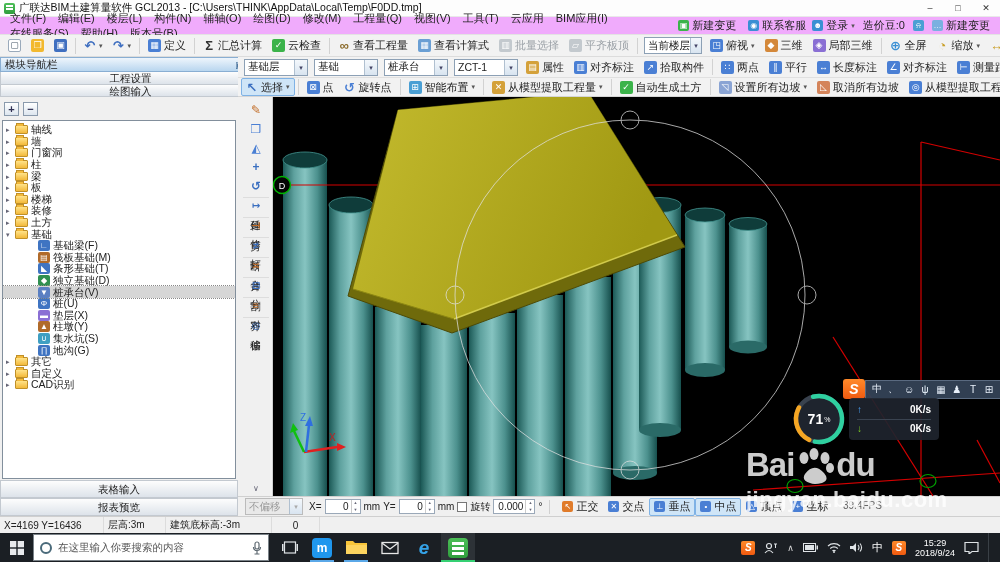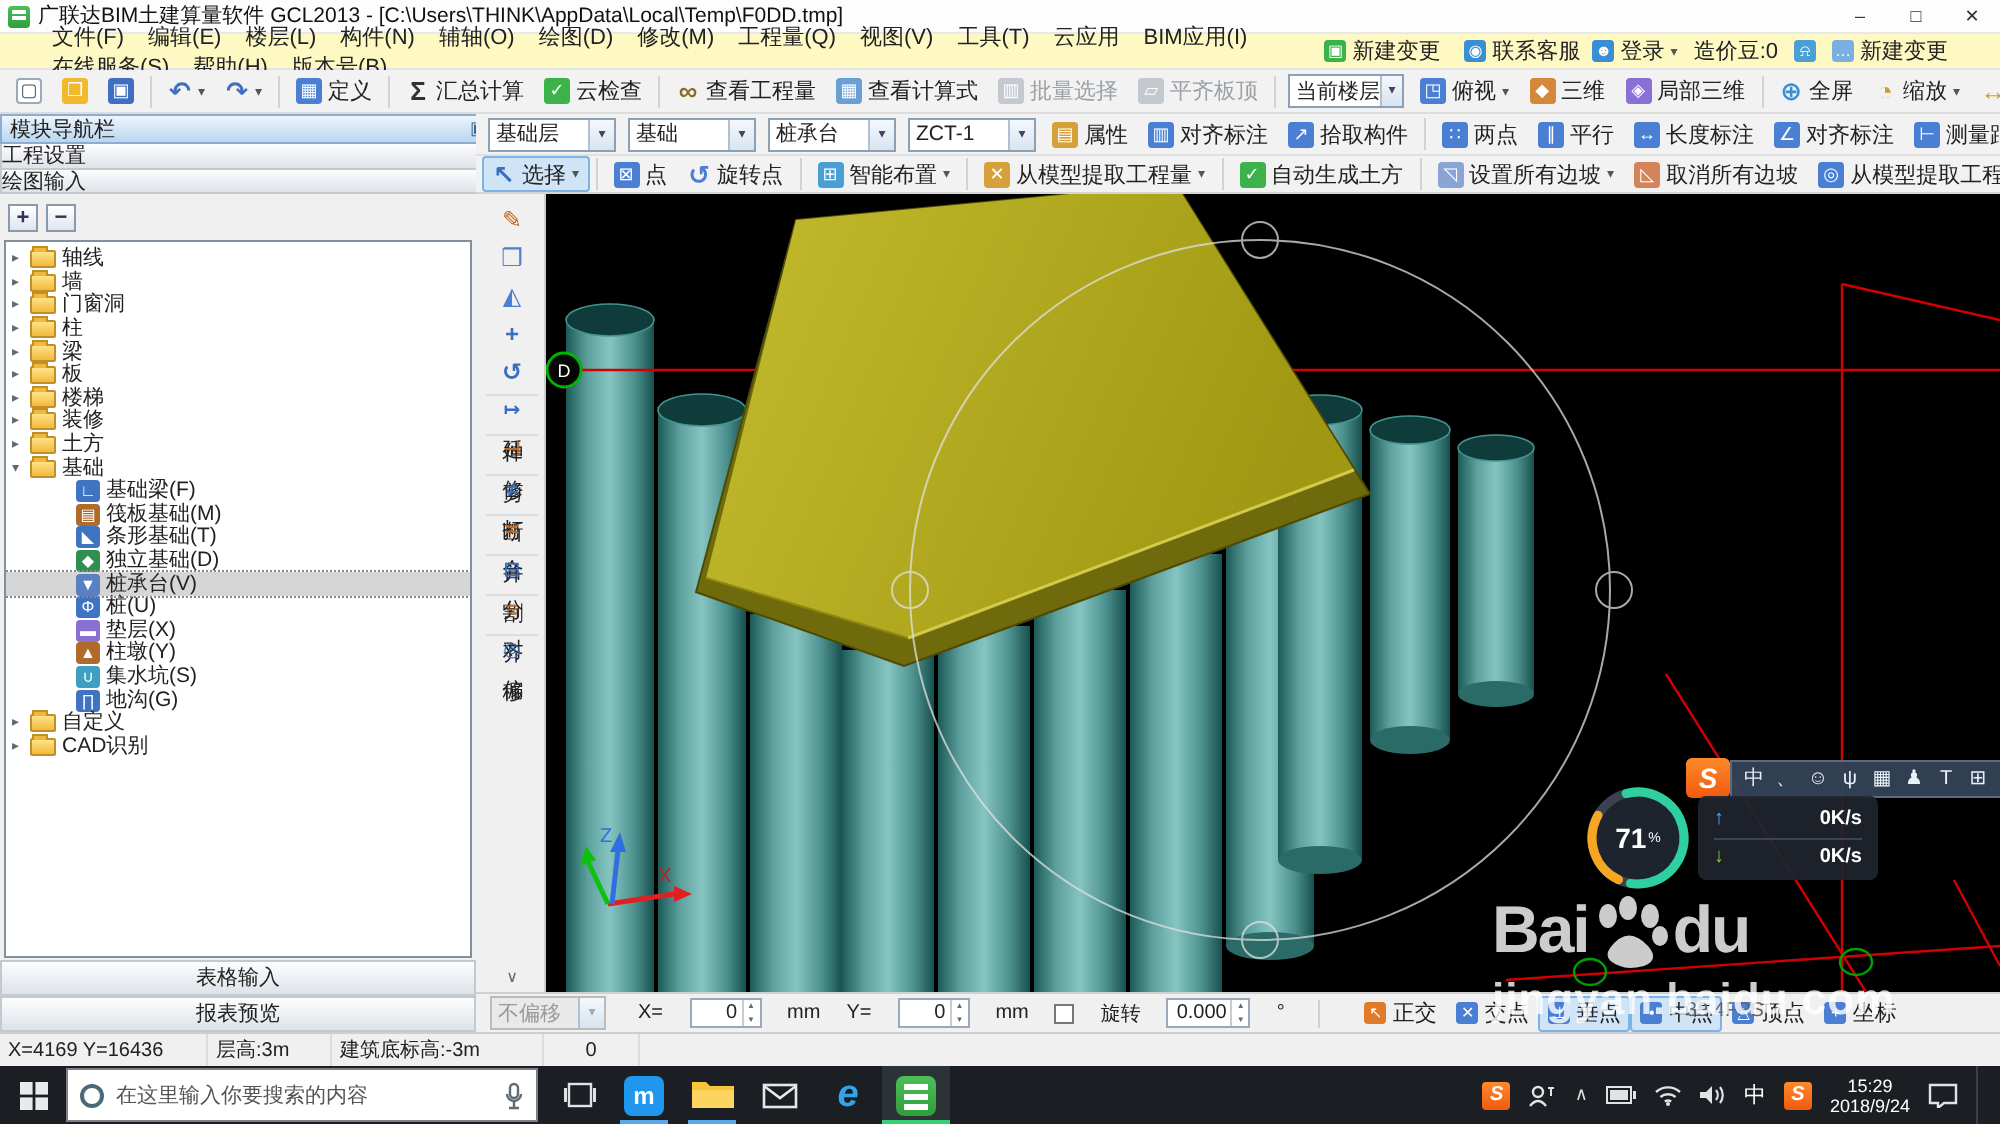--- a/index.html
+++ b/index.html
@@ -11,21 +11,21 @@
 
 
 .titlebar{left:0;top:0;width:1000px;height:17px;background:#fdfdfd;display:flex;align-items:center;padding-left:4px;border-bottom:1px solid #e9e9e9}
 .appico{width:11px;height:11px;border-radius:2px;background:linear-gradient(#4cbf57,#2f9e3d);margin-right:4px;position:relative;flex:none}
 .appico::before{content:"";position:absolute;left:2px;top:2px;width:7px;height:2px;background:#fff;box-shadow:0 3px 0 #fff}
 .wtitle{font-size:10.5px;color:#111;white-space:nowrap}
 .winbtns{margin-left:auto;display:flex;height:17px}
 .winbtn{width:28px;text-align:center;font-size:9px;line-height:17px;color:#333}
 
 
-.menubar{left:0;top:17px;width:1000px;height:18px;background:#fef9c3;display:flex;align-items:center;padding:0 20px;border-bottom:1px solid #e3e3e3}
+.menubar{left:0;top:17px;width:1000px;height:18px;background:#f0abfc;display:flex;align-items:center;padding:0 4px;border-bottom:1px solid #e3e3e3}
 .mitem{padding:0 6px;white-space:nowrap;font-size:11px}
 .maction{display:flex;align-items:center;gap:3px;padding:0 6px;white-space:nowrap}
 .mright{margin-left:auto;display:flex;align-items:center;gap:8px;padding-right:6px}
 .mr-item{display:flex;align-items:center;gap:3px;white-space:nowrap}
 .tile{display:inline-flex;width:13px;height:13px;border-radius:2px;background:var(--c,#4a7fd4);
       color:#fff;font-size:9px;line-height:13px;align-items:center;justify-content:center;flex:none}
 .tile.sm{width:11px;height:11px;font-size:8px}
 
 
 .toolbar{display:flex;align-items:center;padding:0 3px;background:#f2f2f2}
@@ -44,21 +44,21 @@
 .dda::after{content:"▾"}
 .combo{height:17px;background:#fff;border:1px solid #8ca0b5;display:inline-flex;align-items:center;padding-left:3px;margin:0 3px;font-size:10.5px;white-space:nowrap}
 .combo .arr{margin-left:auto;width:13px;height:15px;background:linear-gradient(#f4f8fc,#d8e4f0);border-left:1px solid #b0c0d0;text-align:center;font-size:7px;line-height:15px;color:#446}
 .combo .arr::after{content:"▾"}
 .w54{width:58px}.w62{width:64px}
 
 
 .navhead{left:0;top:57px;width:261px;height:40px;background:#f9a8d4}
 .navtitle{height:15px;background:linear-gradient(#eef5fc,#b9d6ef);border:1px solid #89aed2;display:flex;align-items:center;padding:0 4px;font-size:10.5px}
 .navtitle .sp{margin-left:auto;display:flex;gap:5px;color:#35608c;font-size:9px}
-.secbar{height:12.5px;background:linear-gradient(#fdfdfd,#dde3ea);border:1px solid #c3c9d0;border-top:none;font-size:10.5px;line-height:12px}
+.secbar{height:12.5px;background:linear-gradient(#fdfdfd,#dde3ea);border:1px solid #c3c9d0;border-top:none;text-align:center;font-size:10.5px;line-height:12px}
 .sidebar{left:0;top:97px;width:238px;height:419px;background:#f0f0f0}
 .pmrow{height:23px;display:flex;align-items:center;gap:4px;padding-left:4px}
 .pmbtn{width:15px;height:14px;border:1px solid #8a9aac;background:linear-gradient(#fff,#dde6ef);text-align:center;line-height:12px;font-size:11px;color:#335;font-weight:bold}
 .treebox{position:absolute;left:2px;top:23px;width:234px;height:359px;background:#fff;border:1px solid #828f9c;overflow:hidden;padding-top:3px}
 .trow{height:11.6px;display:flex;align-items:center;font-size:10.5px;line-height:11px;padding-left:3px;white-space:nowrap}
 .trow .chev{width:9px;font-size:7px;color:#667;flex:none}
 .trow.folder>.chev::after{content:"▸"}
 .trow.open>.chev::after{content:"▾"}
 .fold{display:none;width:13px;height:9px;background:linear-gradient(#ffe38a,#f3b93a);border:1px solid #c09028;border-radius:1px;position:relative;margin-right:3px;flex:none}
 .fold::before{content:"";position:absolute;left:0;top:-3px;width:6px;height:2px;background:#f3b93a;border:1px solid #c09028;border-bottom:none}
@@ -94,21 +94,21 @@
 .sbico{width:14px;text-align:center;color:#e8f0fa;font-size:10px}
 
 
 .wmark{left:746px;top:446px;width:254px;z-index:40;pointer-events:none;color:#fff;opacity:.8}
 .wm1{display:flex;align-items:center;font-weight:bold}
 .wm1 .t{font-size:33px;letter-spacing:-1px}
 .wm1 .cjk{font-size:36px;margin-left:4px;letter-spacing:2px}
 .wm2{font-size:22px;font-weight:bold;letter-spacing:.5px;margin-top:3px}
 
 
-.snapbar{left:238px;top:496px;width:762px;height:20px;background:#f0f0f0;border-top:1px solid #d0d0d0;display:flex;align-items:center;padding:0 4px;gap:13px}
+.snapbar{left:238px;top:496px;width:762px;height:20px;background:#f0f0f0;border-top:1px solid #d0d0d0;display:flex;align-items:center;padding:0 4px;gap:3px}
 .snapbar .dis{color:#999;background:#e9e9e9;border-color:#bbb}
 .snapbar .dis .arr{color:#aaa}
 .spin{background:#fff;border:1px solid #9aa8b8;width:36px;height:15px;display:inline-flex}
 .spin .v{flex:1;text-align:right;padding-right:2px;font-size:10px;line-height:13px}
 .spin .ud{width:9px;border-left:1px solid #ccc;display:flex;flex-direction:column;font-size:4px;color:#667;line-height:6.5px;text-align:center}
 .cb{width:10px;height:10px;border:1px solid #777;background:#fff;flex:none}
 .unit{font-size:10px}
 .fps{position:absolute;left:605px;top:3px;color:#666;font-size:10px}
 
 
@@ -650,20 +650,26 @@
           <span>集水坑(S)</span>
         </div>
 
         <div class="trow leaf lvl1" style="--c: #3f74c2;">
           <span class="chev"></span>
 
           <span class="licon">∏</span>
           <span>地沟(G)</span>
         </div>
 
+        <div class="trow folder">
+          <span class="chev"></span>
+          <span class="fold"></span>
+
+          <span>其它</span>
+        </div>
 
         <div class="trow folder">
           <span class="chev"></span>
           <span class="fold"></span>
 
           <span>自定义</span>
         </div>
 
         <div class="trow folder">
           <span class="chev"></span>

